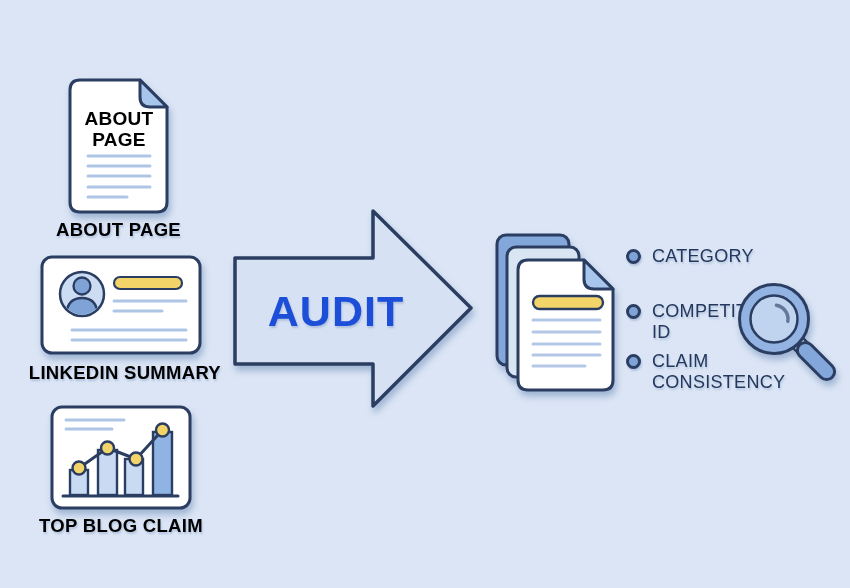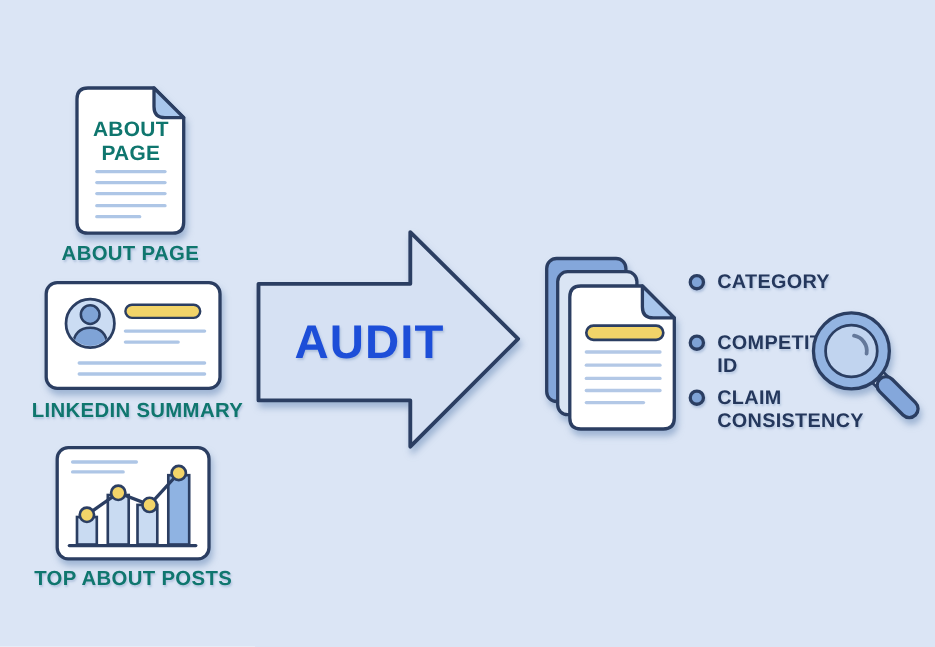--- a/index.html
+++ b/index.html
@@ -12,21 +12,21 @@
     font-family: "Liberation Sans", sans-serif;
   }
   .gfx-layer {
     position: absolute;
     left: 0; top: 0;
     z-index: 1;
   }
   .shadow { filter: drop-shadow(2px 5px 3px rgba(100,133,180,0.5)); }
   .txt {
     position: absolute;
-    color: #0f766e;
+    color: #000000;
     font-weight: bold;
     text-align: center;
     z-index: 2;
     text-shadow: 1px 2px 2px rgba(100,133,180,0.35);
     letter-spacing: 0.3px;
   }
   .doc-title {
     left: 72px; top: 108px; width: 94px;
     font-size: 19px; line-height: 21px;
     text-shadow: none;
@@ -55,21 +55,21 @@
     width: 9px; height: 9px;
     border-radius: 50%;
     background: #7fa3d6;
     border: 3px solid #2b3e62;
     margin-top: 3px;
     flex: 0 0 auto;
     box-shadow: 1px 2px 2px rgba(100,133,180,0.35);
   }
   .finding-text {
     font-size: 18px; line-height: 21px;
-    font-weight: bold;
+    font-weight: normal;
     color: #24375c;
     text-shadow: 1px 2px 2px rgba(100,133,180,0.3);
     letter-spacing: 0.3px;
     text-align: left;
   }
   .magnifier-layer {
     position: absolute;
     left: 700px; top: 255px;
     z-index: 5;
   }
@@ -157,21 +157,21 @@
       </g>
     </g>
   </svg>
 
   <div class="txt doc-title">ABOUT PAGE</div>
 
   <div class="txt label-about">ABOUT PAGE</div>
 
   <div class="txt label-linkedin">LINKEDIN SUMMARY</div>
 
-  <div class="txt label-blog">TOP ABOUT POSTS</div>
+  <div class="txt label-blog">TOP BLOG CLAIM</div>
 
   <div class="txt audit-label">AUDIT</div>
 
   <div class="findings">
     <div class="finding finding-1">
       <div class="bullet"></div>
       <div class="finding-text">
         <div>CATEGORY</div>
       </div>
     </div>

